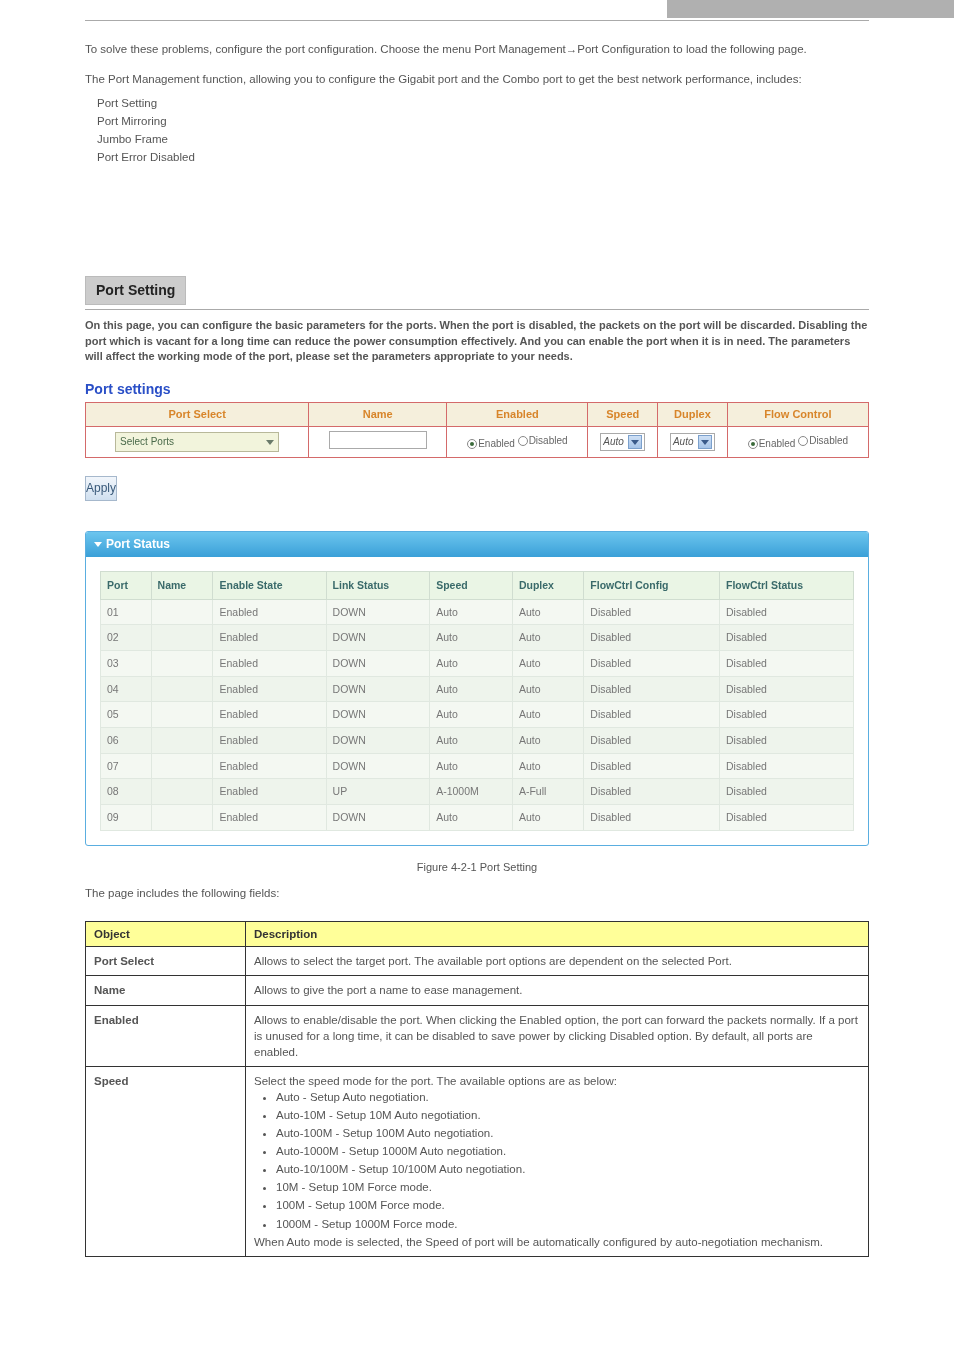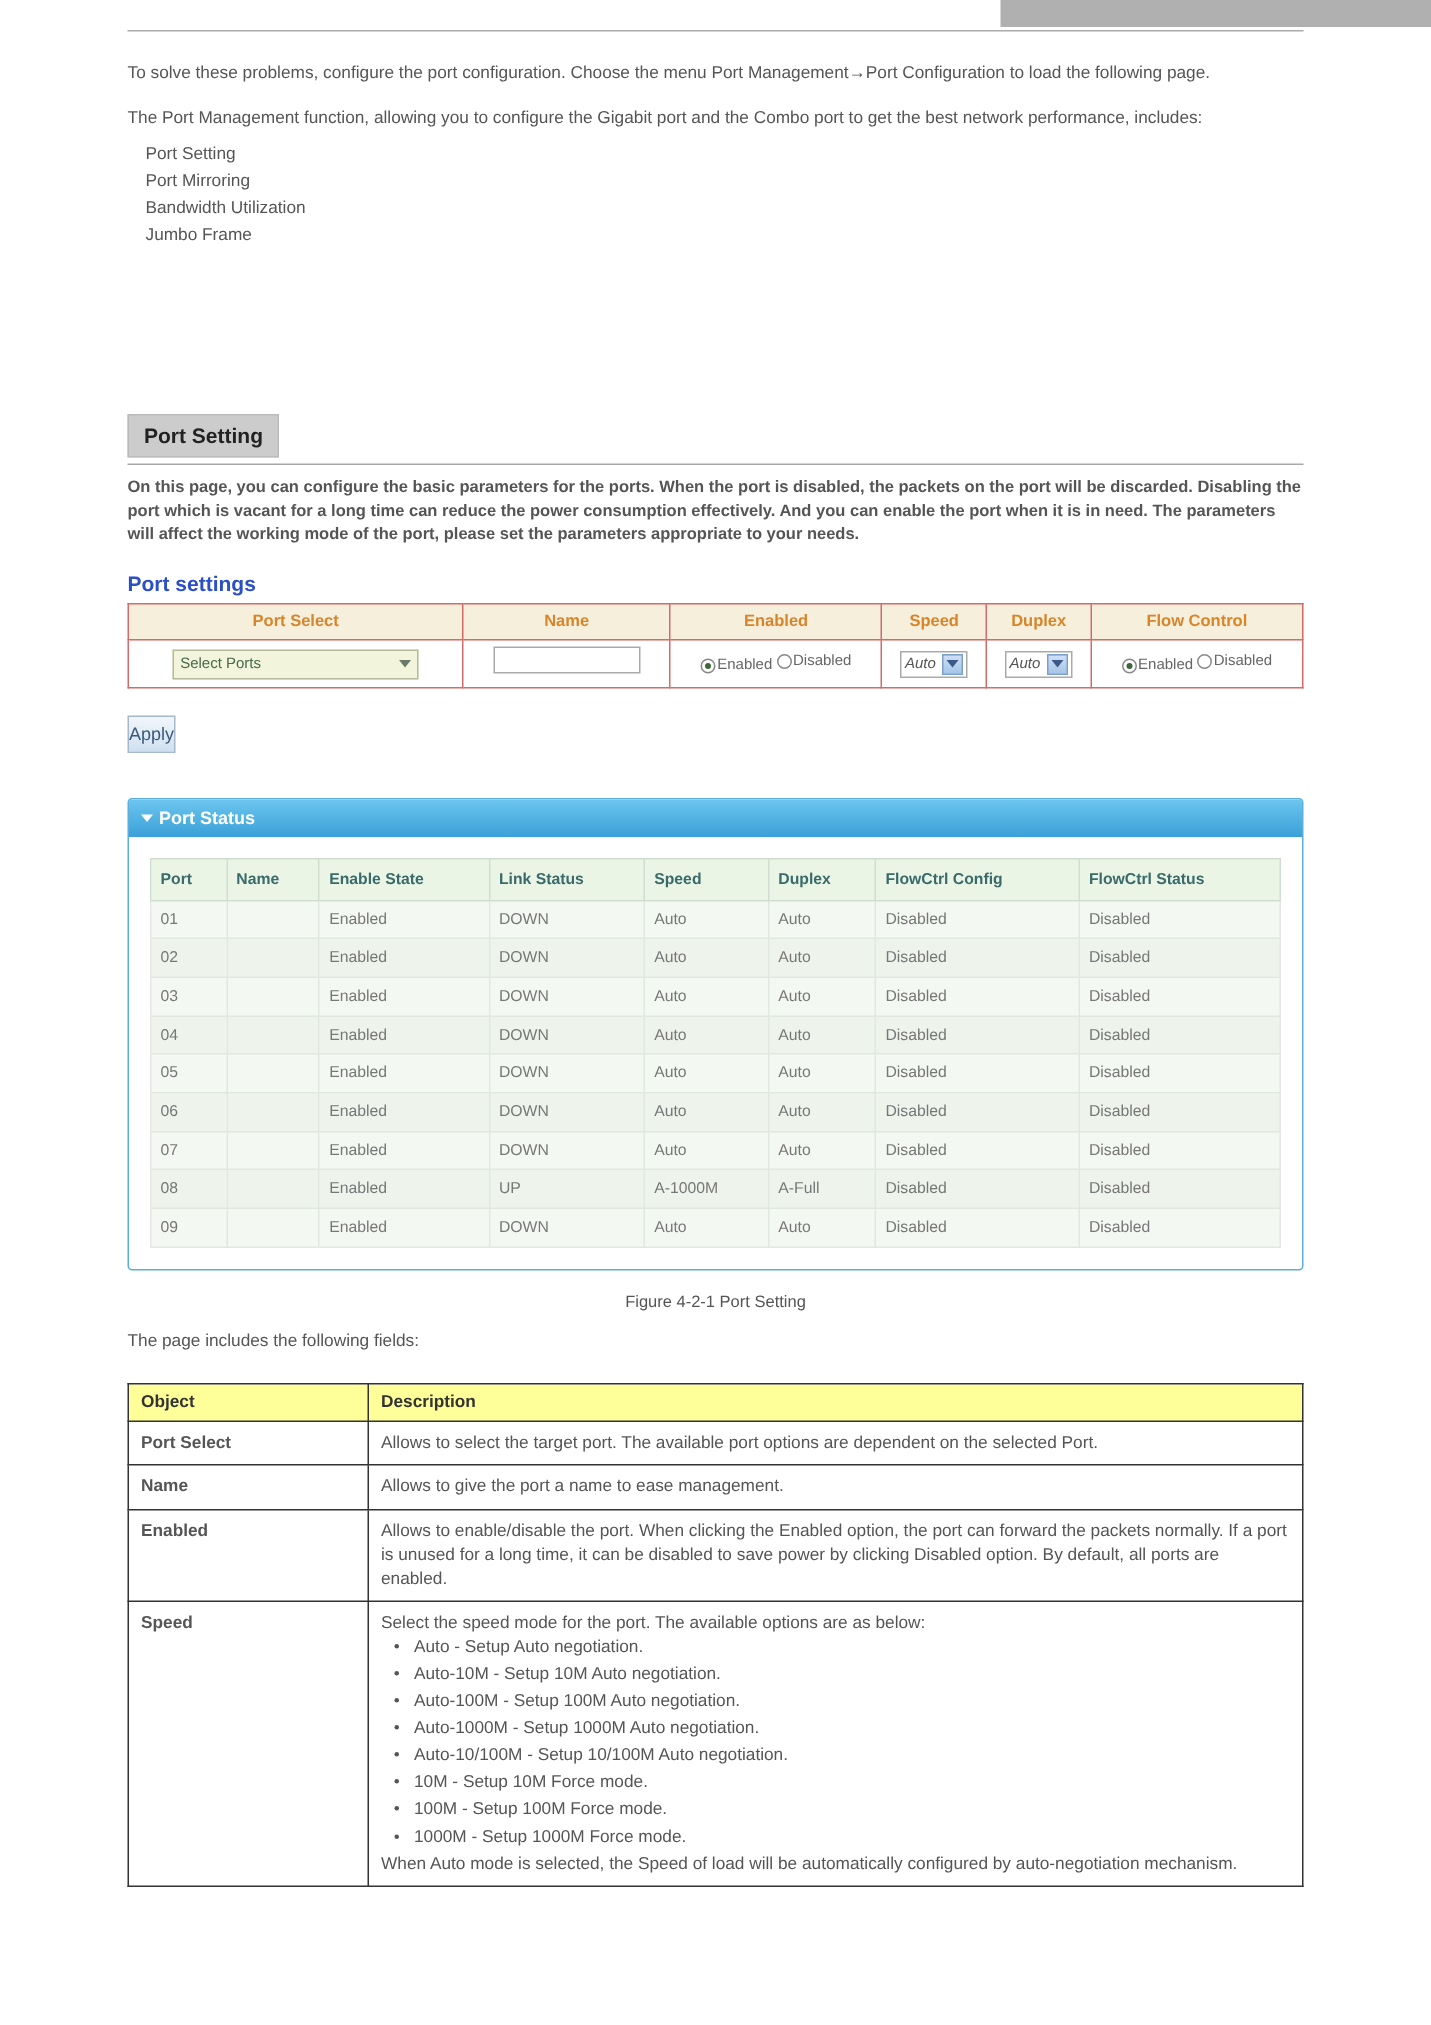--- a/index.html
+++ b/index.html
@@ -244,22 +244,22 @@
 
 <div class="page">
   <div class="header-bar"></div>
   <hr class="hr-top">
 
   <div class="intro-text">To solve these problems, configure the port configuration. Choose the menu Port Management→Port Configuration to load the following page.</div>
   <div class="intro-sub">The Port Management function, allowing you to configure the Gigabit port and the Combo port to get the best network performance, includes:</div>
   <ul class="bullets">
     <li>Port Setting</li>
     <li>Port Mirroring</li>
-    <li>Bandwidth Utilization</li>
     <li>Jumbo Frame</li>
+    <li>Port Error Disabled</li>
   </ul>
 
   <div class="section-title-img">
     <span class="port-setting-title">Port Setting</span>
   </div>
   <hr class="hr-under">
   <div class="section-sub">On this page, you can configure the basic parameters for the ports. When the port is disabled, the packets on the port will be discarded. Disabling the port which is vacant for a long time can reduce the power consumption effectively. And you can enable the port when it is in need. The parameters will affect the working mode of the port, please set the parameters appropriate to your needs.</div>
 
   <div class="fig-wrap">
     <div class="ps-heading">Port settings</div>
@@ -466,19 +466,19 @@
         <ul class="desc-list">
           <li>Auto - Setup Auto negotiation.</li>
           <li>Auto-10M - Setup 10M Auto negotiation.</li>
           <li>Auto-100M - Setup 100M Auto negotiation.</li>
           <li>Auto-1000M - Setup 1000M Auto negotiation.</li>
           <li>Auto-10/100M - Setup 10/100M Auto negotiation.</li>
           <li>10M - Setup 10M Force mode.</li>
           <li>100M - Setup 100M Force mode.</li>
           <li>1000M - Setup 1000M Force mode.</li>
         </ul>
-        <div>When Auto mode is selected, the Speed of load will be automatically configured by auto-negotiation mechanism.</div>
+        <div>When Auto mode is selected, the Speed of port will be automatically configured by auto-negotiation mechanism.</div>
       </td>
     </tr>
   </tbody>
     </table>
 
 </div>
 
 </body></html>

